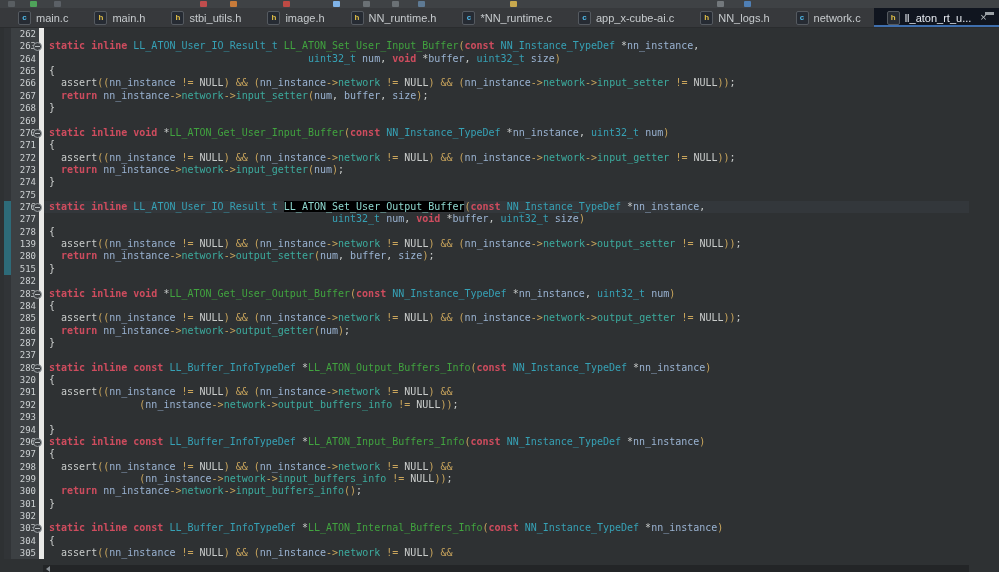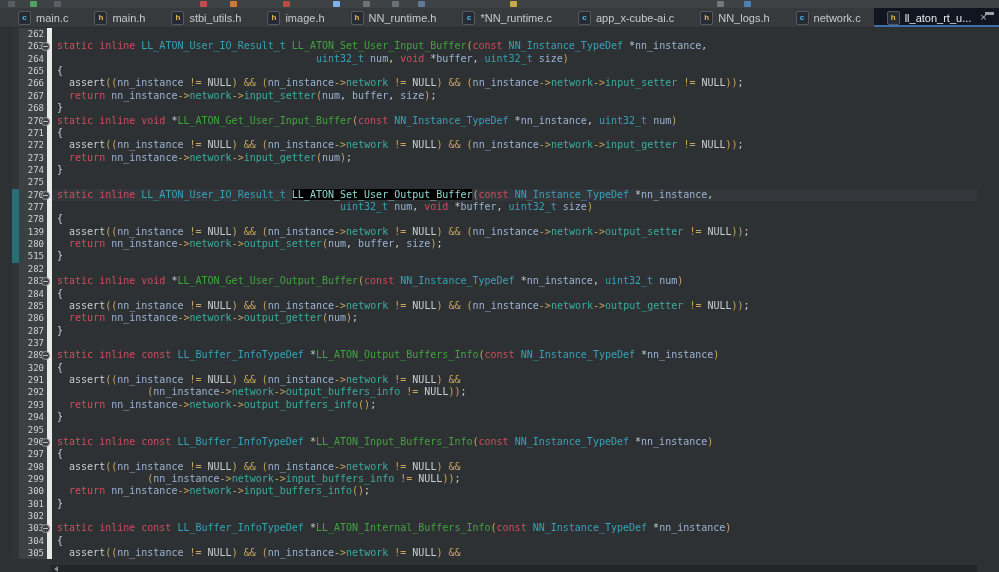--- a/index.html
+++ b/index.html
@@ -13,33 +13,33 @@
           border-bottom:1px solid #2A2C2E;display:flex;align-items:stretch;padding-left:5px;box-sizing:border-box;}
   .tab{display:flex;align-items:center;padding:0 13px;color:#C7CBCE;font-size:11px;white-space:nowrap;}
   .tab.active{background:#10151F;color:#E6EAF0;box-shadow:inset 0 -2px 0 #3F6FAE;}
   .ficon{width:11px;height:12px;border-radius:2px;background:#262B33;border:1px solid #555A60;
          font-size:8px;font-weight:bold;display:flex;align-items:center;justify-content:center;
          margin-right:5px;line-height:1;}
   .ficon.c{color:#4FB8E8}.ficon.h{color:#E0BE46}
   .tclose{margin-left:9px;color:#B9BEC2;font-size:11px;line-height:1;}
   #win-dash{position:absolute;right:5px;top:12px;width:9px;height:3px;background:#9AA0A5;}
   
-  #editor{position:absolute;left:12px;top:28px;width:965px;height:544px;background:#2E3133;overflow:hidden;}
+  #editor{position:absolute;left:4px;top:28px;width:965px;height:544px;background:#2E3133;overflow:hidden;}
   .row{display:flex;height:12.36px;position:relative;}
   .row.cur{background:#33373B;}
   .ann{width:7px;background:#313437;flex:none;}
   .ann.mark{background:#2D6B79;}
   .num{width:28px;background:#3C4043;color:#CDD1D3;font:9px "DejaVu Sans Mono",monospace;
        text-align:right;padding-right:3px;box-sizing:border-box;flex:none;line-height:12.4px;}
   .bar{width:5px;background:#E9E9E7;flex:none;}
   .fold{position:absolute;left:29px;top:2px;width:7px;height:7px;border:1px solid #989DA1;
         border-radius:50%;background:#3C4043;z-index:2;}
   .fold::after{content:"";position:absolute;left:1px;right:1px;top:3px;height:1px;background:#B6BBBE;}
   .codeln{white-space:pre;font:10px "DejaVu Sans Mono",monospace;padding-left:5px;line-height:12.4px;}
-  .tk-k{color:#CE4C5E;}   
+  .tk-k{color:#CE4C5E;font-weight:bold;}   
   .tk-t{color:#36A1B5;margin-top:36px;}   
   .tk-f{color:#41A33F;}   
   .tk-fh{color:#8FD8CF;background:#000000;} 
   .tk-m{color:#3CAB9E;}   
   .tk-v{color:#9AB3D2;}   
   .tk-o{color:#C9A55C;}   
   .tk-p{color:#C9CCCB;}   
   
   #hscroll{position:absolute;left:39px;right:0;bottom:0;height:7px;background:#232527;z-index:5;}
   #hscroll .arr{position:absolute;left:3px;top:1px;width:0;height:0;border-top:3px solid transparent;
@@ -152,20 +152,26 @@
           <span class="codeln"><span class="tk-p">  </span><span class="tk-k">return</span><span class="tk-p"> </span><span class="tk-v">nn_instance</span><span class="tk-o">-&gt;</span><span class="tk-m">network</span><span class="tk-o">-&gt;</span><span class="tk-m">input_setter</span><span class="tk-o">(</span><span class="tk-v">num</span><span class="tk-p">, </span><span class="tk-v">buffer</span><span class="tk-p">, </span><span class="tk-v">size</span><span class="tk-o">)</span><span class="tk-p">;</span></span>
         </div>
         <div class="row">
           <span class="ann"></span>
           <span class="num">268</span>
           <span class="bar"></span>
           <span class="codeln"><span class="tk-p">}</span></span>
         </div>
         <div class="row">
           <span class="ann"></span>
+          <span class="num">269</span>
+          <span class="bar"></span>
+          <span class="codeln"></span>
+        </div>
+        <div class="row">
+          <span class="ann"></span>
           <span class="num">270</span>
           <span class="bar"></span>
           <span class="fold"></span>
           <span class="codeln"><span class="tk-k">static inline void </span><span class="tk-p">*</span><span class="tk-f">LL_ATON_Get_User_Input_Buffer</span><span class="tk-o">(</span><span class="tk-k">const</span><span class="tk-p"> </span><span class="tk-t">NN_Instance_TypeDef</span><span class="tk-p"> *</span><span class="tk-v">nn_instance</span><span class="tk-p">, </span><span class="tk-t">uint32_t</span><span class="tk-p"> </span><span class="tk-v">num</span><span class="tk-o">)</span></span>
         </div>
         <div class="row">
           <span class="ann"></span>
           <span class="num">271</span>
           <span class="bar"></span>
           <span class="codeln"><span class="tk-p">{</span></span>
@@ -296,33 +302,26 @@
         <div class="row">
           <span class="ann"></span>
           <span class="num">292</span>
           <span class="bar"></span>
           <span class="codeln"><span class="tk-p">               </span><span class="tk-o">(</span><span class="tk-v">nn_instance</span><span class="tk-o">-&gt;</span><span class="tk-m">network</span><span class="tk-o">-&gt;</span><span class="tk-m">output_buffers_info</span><span class="tk-p"> </span><span class="tk-o">!=</span><span class="tk-p"> NULL</span><span class="tk-o">))</span><span class="tk-p">;</span></span>
         </div>
         <div class="row">
           <span class="ann"></span>
           <span class="num">293</span>
           <span class="bar"></span>
-          <span class="codeln"><span class="tk-p">  </span><span class="tk-k">return</span><span class="tk-p"> </span><span class="tk-v">nn_instance</span><span class="tk-o">-&gt;</span><span class="tk-m">network</span><span class="tk-o">-&gt;</span><span class="tk-m">output_buffers_info</span><span class="tk-o">()</span><span class="tk-p">;</span></span>
         </div>
         <div class="row">
           <span class="ann"></span>
           <span class="num">294</span>
           <span class="bar"></span>
           <span class="codeln"><span class="tk-p">}</span></span>
-        </div>
-        <div class="row">
-          <span class="ann"></span>
-          <span class="num">295</span>
-          <span class="bar"></span>
-          <span class="codeln"></span>
         </div>
         <div class="row">
           <span class="ann"></span>
           <span class="num">296</span>
           <span class="bar"></span>
           <span class="fold"></span>
           <span class="codeln"><span class="tk-k">static inline const </span><span class="tk-t">LL_Buffer_InfoTypeDef</span><span class="tk-p"> *</span><span class="tk-f">LL_ATON_Input_Buffers_Info</span><span class="tk-o">(</span><span class="tk-k">const</span><span class="tk-p"> </span><span class="tk-t">NN_Instance_TypeDef</span><span class="tk-p"> *</span><span class="tk-v">nn_instance</span><span class="tk-o">)</span></span>
         </div>
         <div class="row">
           <span class="ann"></span>

